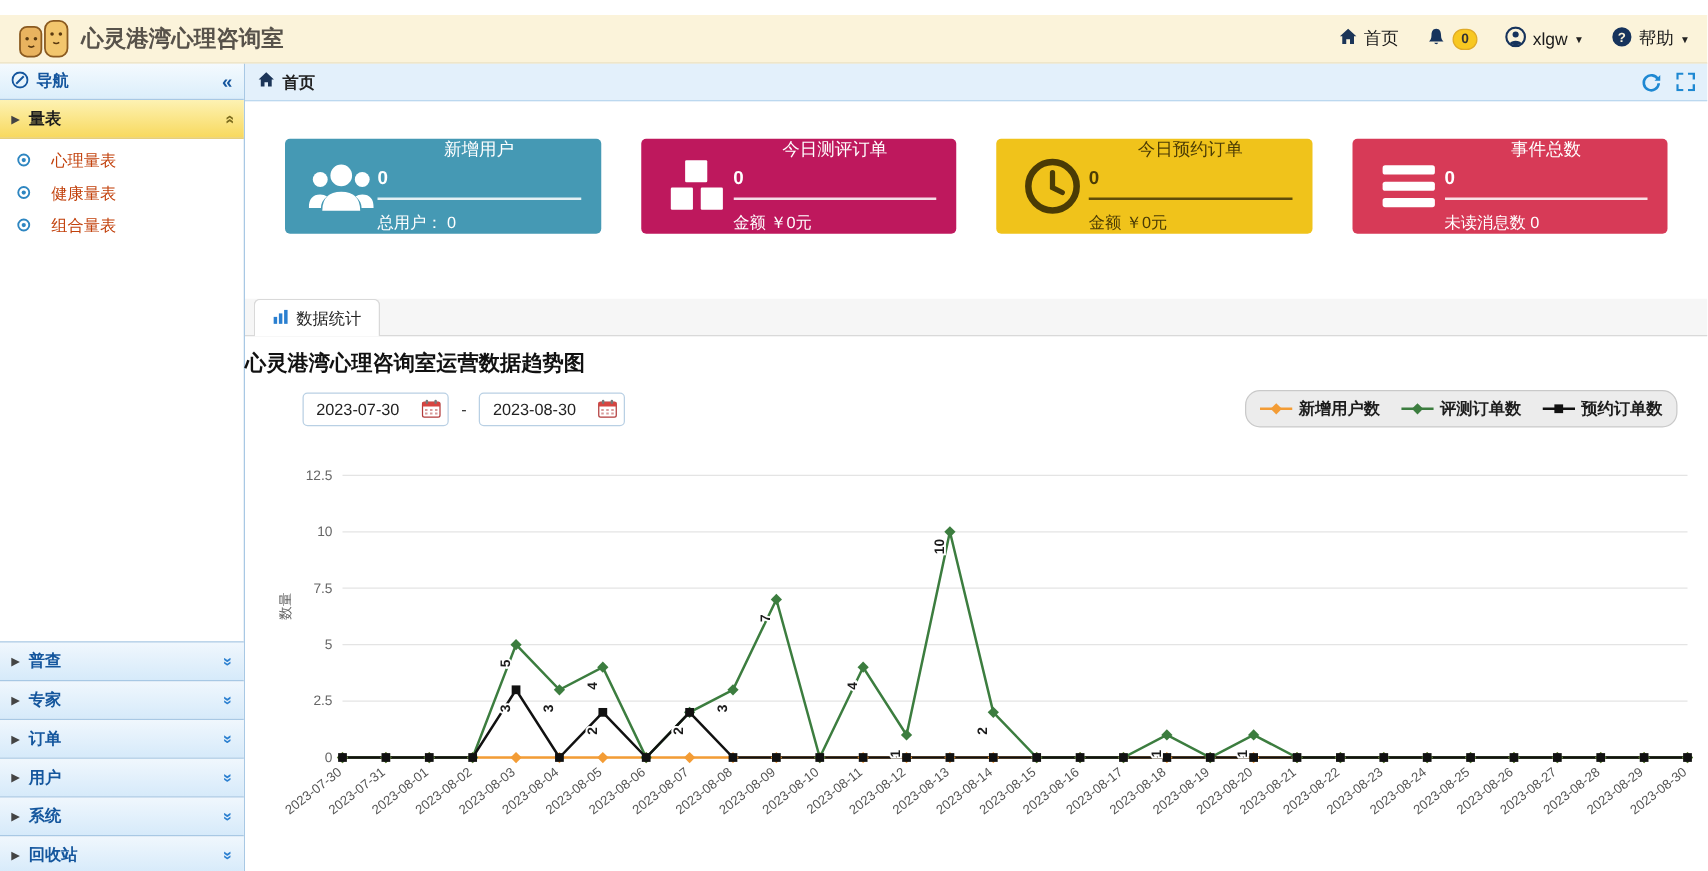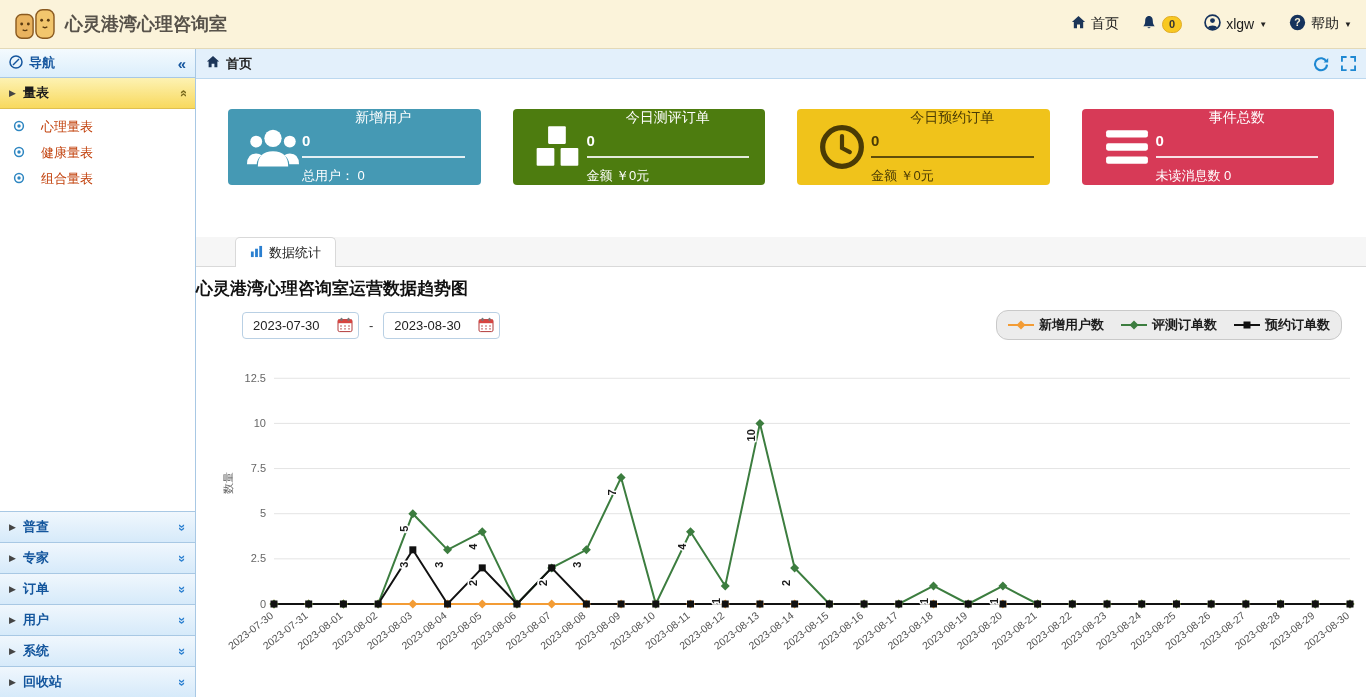--- a/index.html
+++ b/index.html
@@ -1,21 +1,21 @@
 <!DOCTYPE html>
 <html><head>
 <meta charset="utf-8">
 <style>
   * { box-sizing: border-box; }
   html,body { margin:0; padding:0; width:1366px; height:697px; overflow:hidden;
     font-family:"Liberation Sans","DejaVu Sans",sans-serif; font-size:13px; color:#333; background:#fff; }
 
   
-  .topbar { height:49px; background:#fbf3da; border-bottom:1px solid #e3d9b8;
-    display:flex; align-items:center; padding:0 14px; }
+  .topbar { height:39px; background:#fbf3da; border-bottom:1px solid #e3d9b8;
+    display:flex; align-items:center; padding:0 14px;margin-top:12px; }
   .logo { margin-right:9px; display:flex; }
   .app-title { font-size:18px; font-weight:bold; color:#57524a; }
   .topbar-right { margin-left:auto; display:flex; align-items:center; gap:22px; font-size:14px; color:#1b1b1b; }
   .tb-item { display:flex; align-items:center; gap:5px; cursor:pointer; }
   .badge { background:#f8c821; border:1px solid #e0ab27; border-radius:9px; padding:0 6px;
     font-size:11px; font-weight:bold; color:#333; line-height:15px; }
   .caret { font-size:8px; color:#222; }
 
   
   .layout { display:flex; height:648px; }
@@ -55,21 +55,21 @@
   .cvalue { font-size:15px; font-weight:bold; padding-bottom:7px; border-bottom:2px solid rgba(255,255,255,.85); }
   .csub { margin-top:9px; font-size:13px; }
   .card.dark { color:#4a3b05; }
   .card.dark .cvalue { border-bottom-color:rgba(60,48,5,.8); }
 
   
   .tabs { margin-top:52px; height:30px; flex:0 0 30px; background:#f6f6f6; border-bottom:1px solid #d9d9d9;
     display:flex; align-items:flex-end; padding-left:7px; }
   .tab { height:30px; background:#fff; border:1px solid #d9d9d9; border-bottom:none;
     border-radius:5px 5px 0 0; display:flex; align-items:center; gap:6px; padding:0 14px;
-    position:relative; top:1px; cursor:pointer; color:#222;margin-left:32px; }
+    position:relative; top:1px; cursor:pointer; color:#222; }
 
   
   .chart-panel { flex:1; padding-top:10px; }
   .chart-title { text-align:left; font-size:17px; font-weight:bold; color:#111; }
   .controls { display:flex; align-items:center; margin:10px 24px 0 46px; }
   .datebox { display:flex; align-items:center; border:1px solid #b9d0e4; border-radius:4px; height:27px;
     padding:0 5px 0 8px; gap:4px; background:#fff; }
   .datebox input { border:none; outline:none; width:82px; font-size:13px; font-family:inherit; color:#222; background:transparent; }
   .cal-btn { display:flex; cursor:pointer; }
   .dash { margin:0 10px; color:#333; }
@@ -248,21 +248,21 @@
               <circle cx="39.5" cy="15" r="5.5" fill="currentColor"></circle>
               <path d="M48 36 q0 -10 -8.5 -10 q-3 0 -5 1.5 q4.5 3.5 4.5 8.5 Z" fill="currentColor"></path>
             </svg>
           </span>
           <span class="cbody">
             <span class="ctitle">新增用户</span>
             <span class="cvalue">0</span>
             <span class="csub">总用户： 0</span>
           </span>
         </div>
-        <div class="card" style="background: #4d7c0f;">
+        <div class="card" style="background: #be185d;">
           <span class="cicon">
             <svg viewBox="0 0 48 44" width="50" height="46">
               <g fill="currentColor">
                 <rect x="14.5" y="2" width="17" height="17" rx="1"></rect>
                 <rect x="3.5" y="23" width="17" height="17" rx="1"></rect>
                 <rect x="26.5" y="23" width="17" height="17" rx="1"></rect>
               </g>
             </svg>
           </span>
           <span class="cbody">

